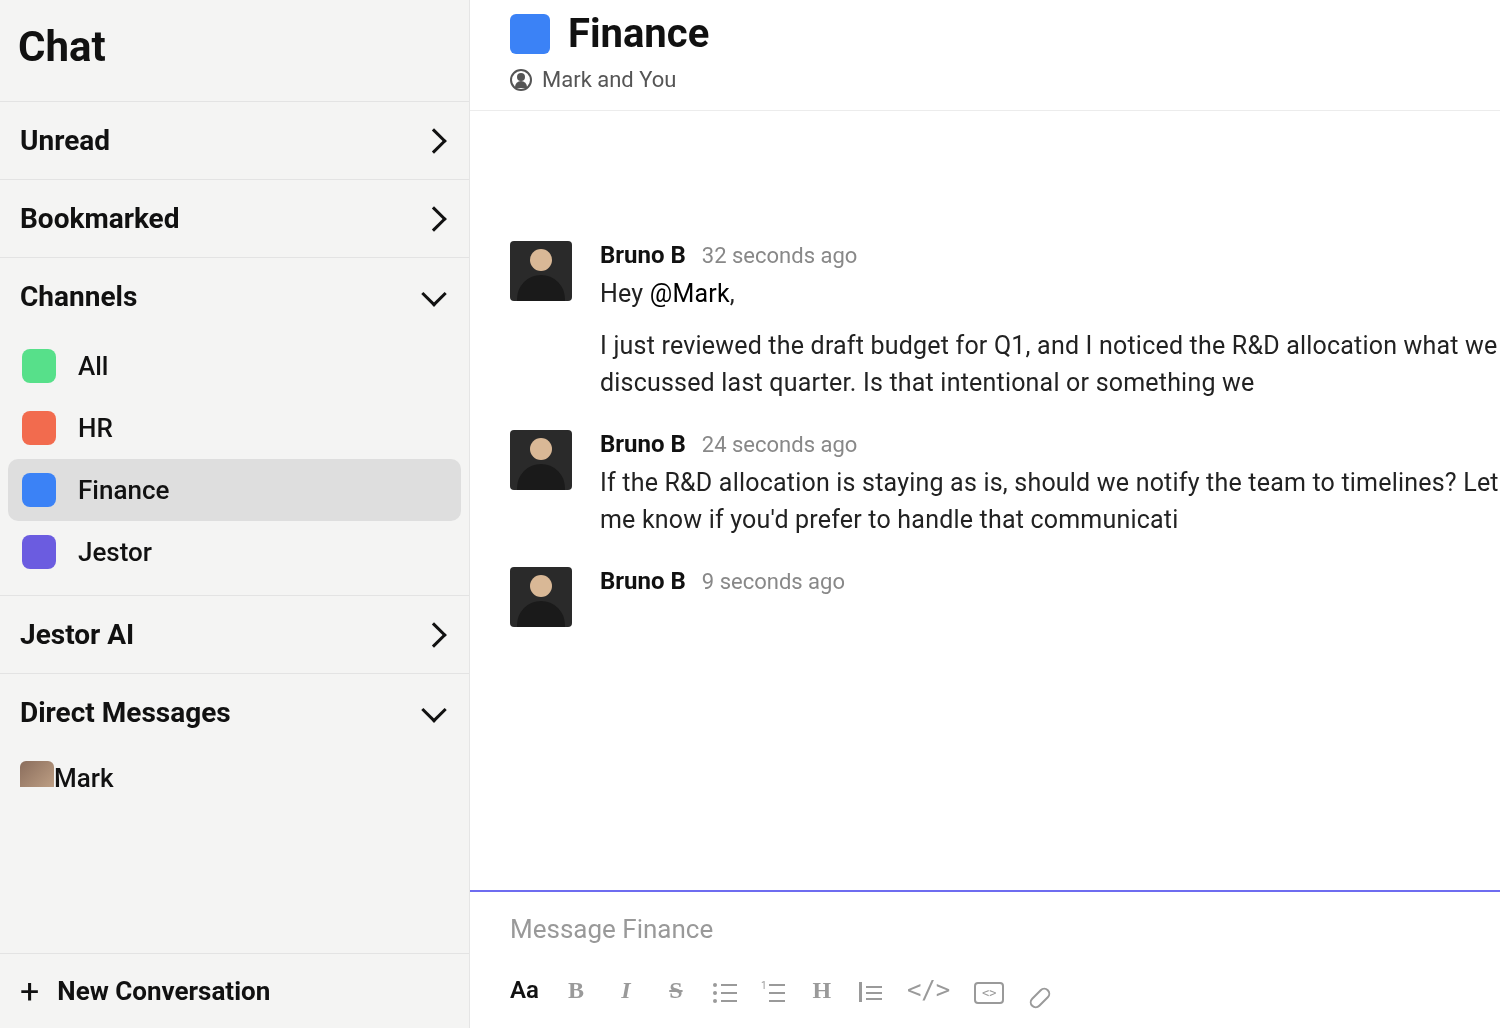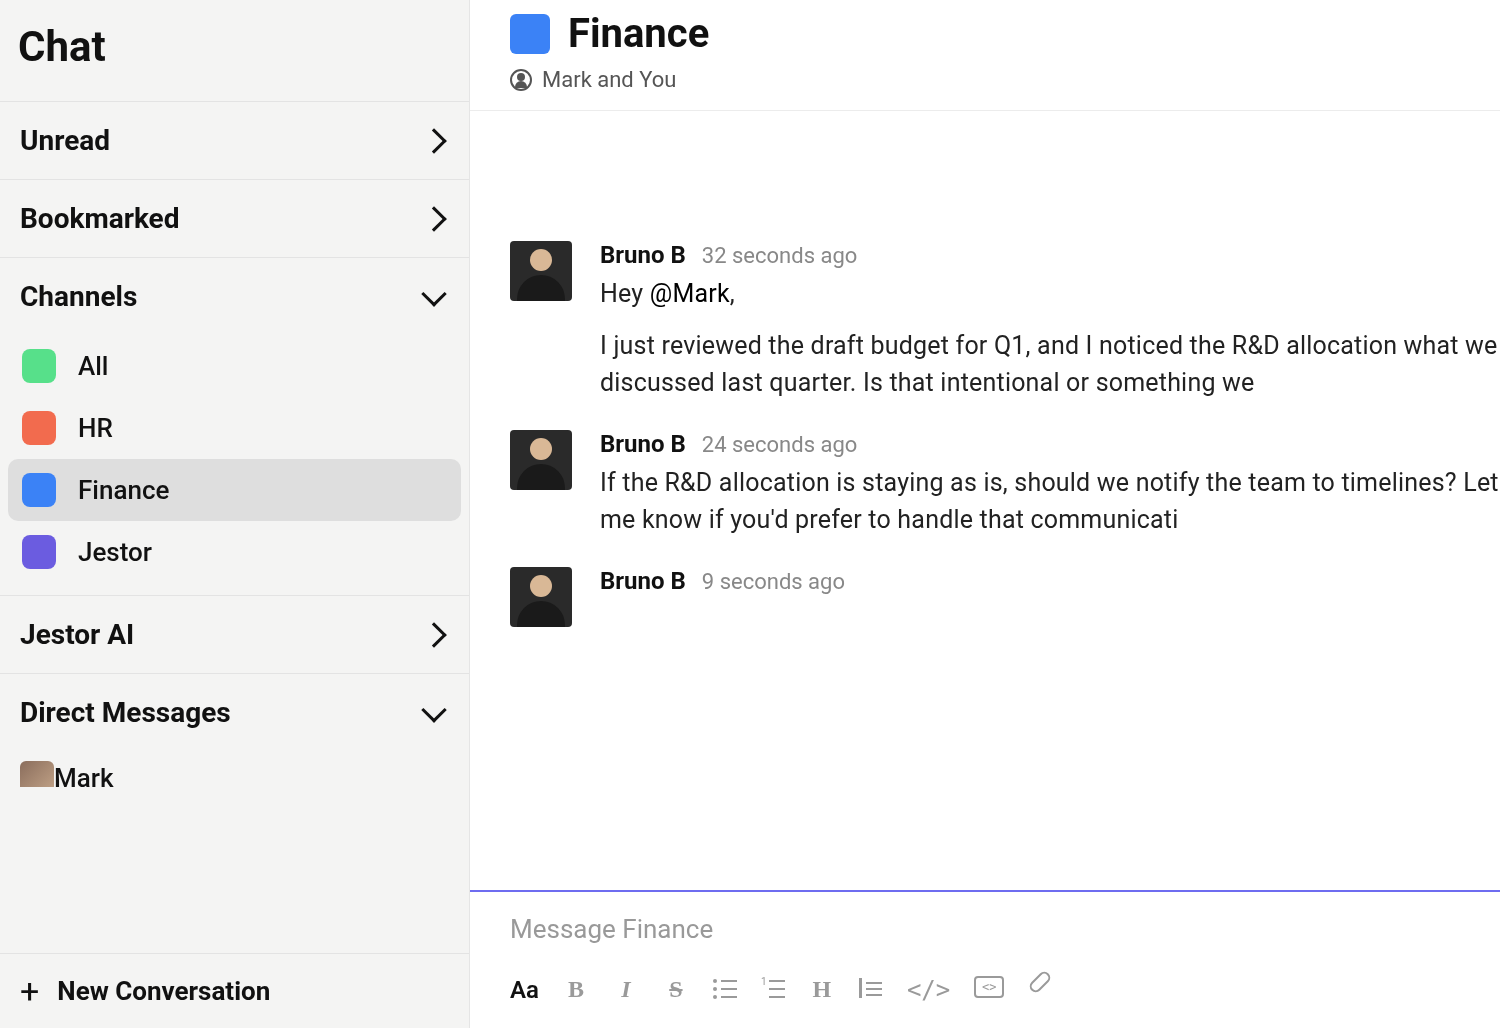--- a/index.html
+++ b/index.html
@@ -251,21 +251,21 @@
     }
     .composer-input {
       padding: 22px 40px;
       font-size: 26px;
       color: #999;
     }
     .toolbar {
       display: flex;
       gap: 24px;
       padding: 10px 52px 24px 40px;
-      align-items: flex-start;
+      align-items: flex-end;
     }
     .tb-btn {
       font-size: 24px;
       color: #9a9a9a;
       cursor: pointer;
       min-width: 26px;
       text-align: center;
       font-family: Georgia, serif;
     }
     .tb-btn.aa { color: #111; font-weight: 600; font-family: inherit; }

